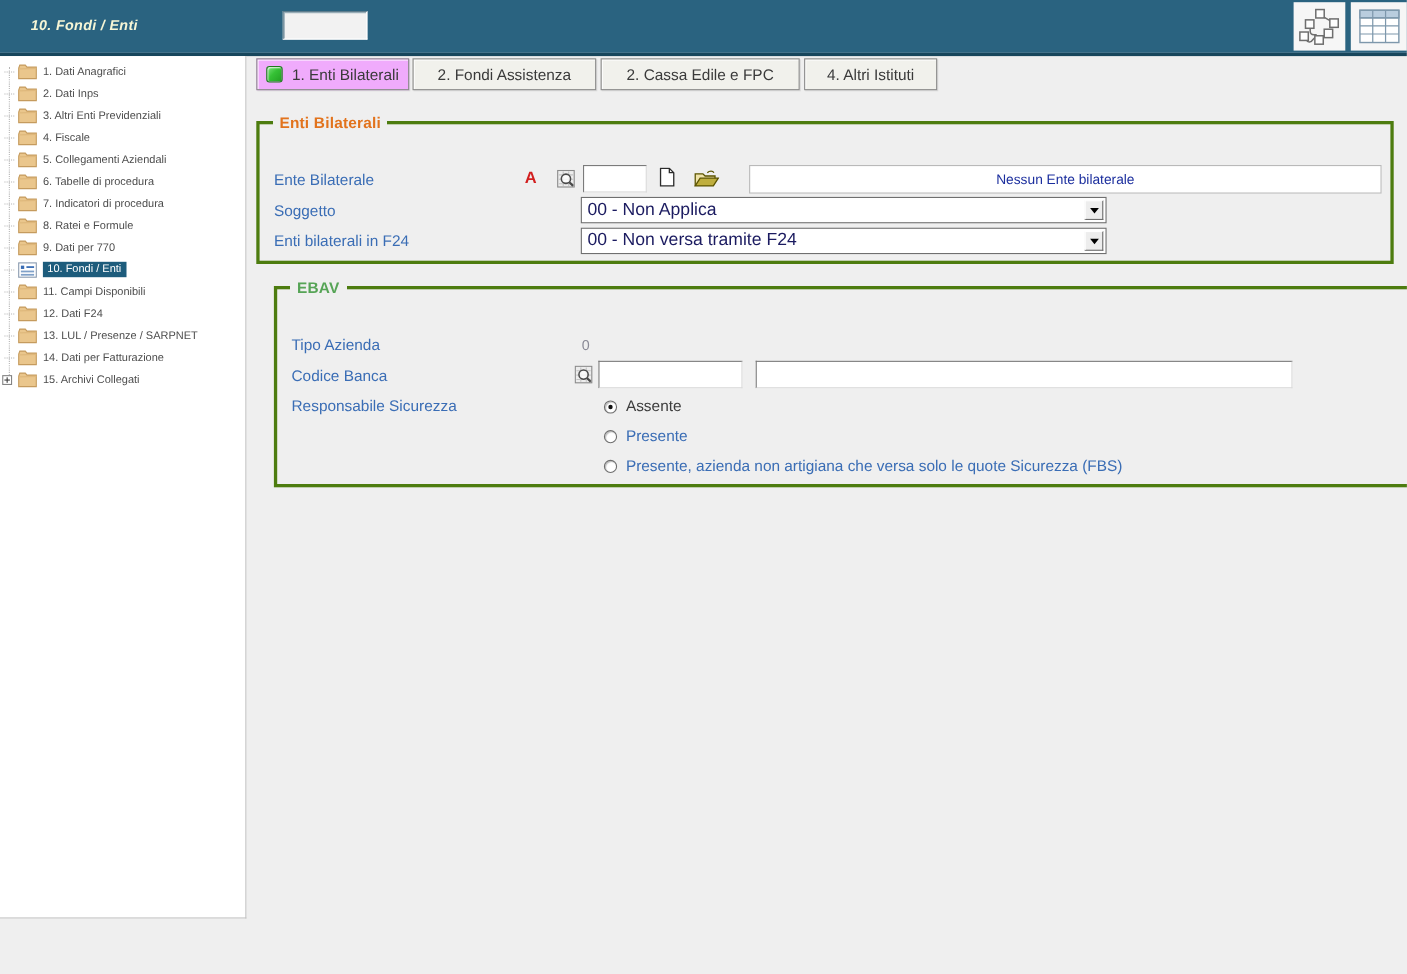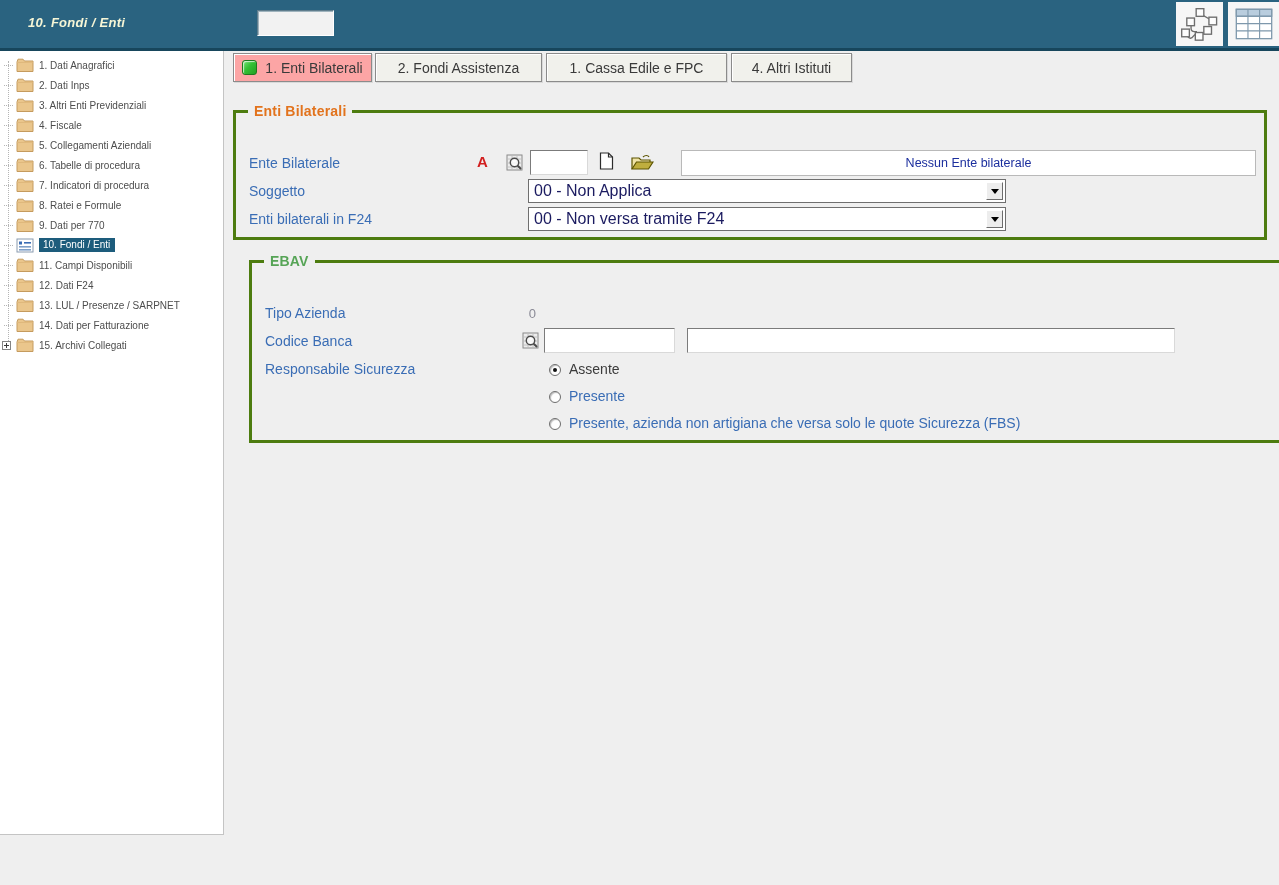--- a/index.html
+++ b/index.html
@@ -33,21 +33,21 @@
   .plusbox::before { left:1px; right:1px; top:3px; height:1px; }
   .plusbox::after  { top:1px; bottom:1px; left:3px; width:1px; }
   .tree-ico { width:18px; height:15px; margin:0 5px 0 3px; flex:0 0 auto; }
   .tree-label { font-size:10px; color:#4d4d4d; white-space:nowrap; }
   .tree-label.sel { background:#1d5c7c; color:#ffffff; padding:1px 5px 2px 4px; }
 
   
   .tab { position:absolute; top:53px; height:29px; background:#f1f1ec; border:1px solid #8b8b8b;
     box-shadow: inset 1px 1px 0 #ffffff, 1px 1px 0 #d9d9d9; display:flex; align-items:center; justify-content:center;
     font-size:14px; color:#3a3a3a; cursor:pointer; }
-  .tab.active { background:#fca5a5; }
+  .tab.active { background:#f0abfc; }
   .greensq { width:15px; height:15px; border-radius:3px; border:1px solid #1f7a1f; margin-right:8px;
     background: linear-gradient(135deg,#7be37b 0%, #35c135 45%, #22a022 100%); box-shadow: inset 1px 1px 1px rgba(255,255,255,.7); }
 
   
   fieldset.grp { position:absolute; left:233px; width:1034px; border:3px solid #4d7c0f; background:transparent; }
   fieldset.grp legend { margin-left:12px; padding:0 6px; font-size:14px; font-weight:bold; letter-spacing:.2px; }
   legend.lg-orange { color:#e2731d; }
   legend.lg-green  { color:#56a456; }
 
   .lbl { position:absolute; font-size:14px; color:#3a6db5; white-space:nowrap; }
@@ -250,21 +250,21 @@
 </div>
 
 <div class="tab active" style="left:233px; width:139px;">
   <span class="greensq"></span>
   <span>1. Enti Bilaterali</span>
 </div>
 <div class="tab" style="left:375px; width:167px;">
   <span>2. Fondi Assistenza</span>
 </div>
 <div class="tab" style="left:546px; width:181px;">
-  <span>1. Cassa Edile e FPC</span>
+  <span>2. Cassa Edile e FPC</span>
 </div>
 <div class="tab" style="left:731px; width:121px;">
   <span>4. Altri Istituti</span>
 </div>
 
 <fieldset class="grp" style="top:103px; height:137px;">
   <legend class="lg-orange">Enti Bilaterali</legend>
 
   <span class="lbl" style="left:13px; top:36px;">Ente Bilaterale</span>
   <span class="flag" style="left:241px; top:34px;">A</span>

